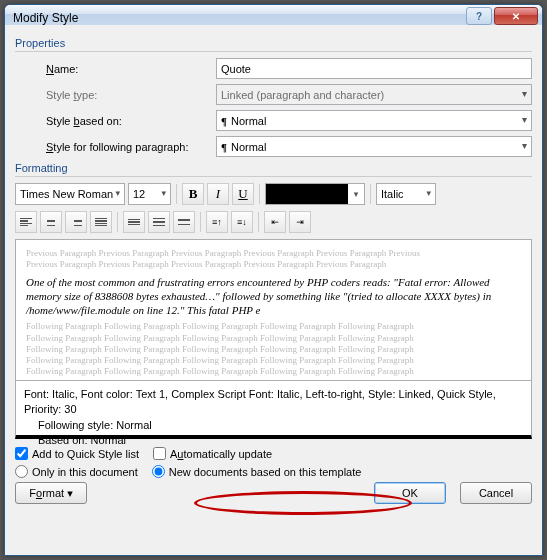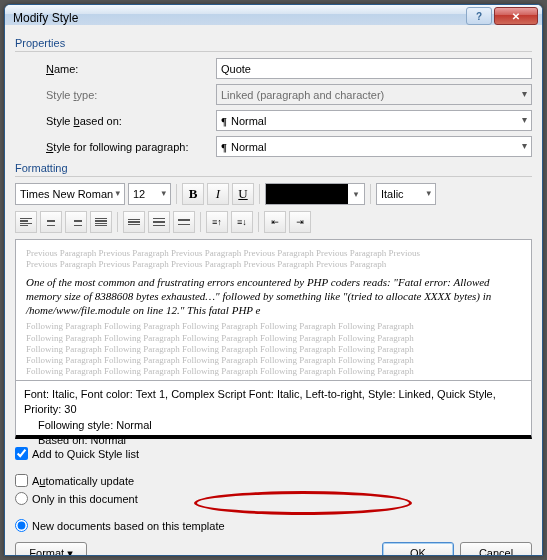--- a/index.html
+++ b/index.html
@@ -36,25 +36,25 @@
   .toolbar2 .tbtn { font-size: 9px; font-family: sans-serif;}
   
   .preview { border: 1px solid #abadb3; background: #fff; padding: 8px 10px; height: 142px; overflow: hidden; font-family: "Times New Roman", serif;}
   .prev-gray { color: #bcbcbc; font-size: 9px; line-height: 1.25; white-space: nowrap; overflow:hidden;}
   .prev-main { color: #000; font-style: italic; font-size: 11px; line-height: 1.3; margin: 4px 0;}
   
   .desc { border-left:1px solid #abadb3;border-right:1px solid #abadb3;border-bottom:4px solid #000000; background:#fff; padding: 6px 8px; font-size:11px; line-height:1.4; height:58px;}
   .desc .indent { padding-left: 14px; }
   
   .footer-opts { margin-top: 8px; display:flex; flex-direction:column; gap:5px;}
-  .checkline { display:flex; align-items:flex-start; gap:14px;flex-direction:column;}
+  .checkline { display:flex; align-items:flex-end; gap:14px;}
   .chk, .rdo { display:flex; align-items:center; gap:4px;}
   .chk input, .rdo input { margin:0;}
   
-  .buttons { display:flex; align-items:center; margin-top: 10px; gap:6px;}
+  .buttons { display:flex; align-items:center; margin-top: 4px; gap:14px;}
   .push-left { margin-right:auto;}
   .btn-std { min-width: 72px; height: 22px; background: linear-gradient(#fdfdfd,#e4e4e4); border:1px solid #8a8a8a; border-radius:3px; font-size:11px; display:flex;align-items:center;justify-content:center; padding:0 10px;}
   .btn-std.default { border:1px solid #4a8acf; box-shadow: inset 0 0 0 1px #a8d0f0;}
   
   .highlight-ellipse { position: absolute; left: 194px; top: 491px; width: 218px; height: 24px; border: 3px solid #c00000; border-radius: 50%; pointer-events:none;}
   
   .align-ico { display:flex; flex-direction:column; gap:1px; width:12px;}
   .align-ico span{ height:1.2px; background:#555;}
 </style>
 </head>

